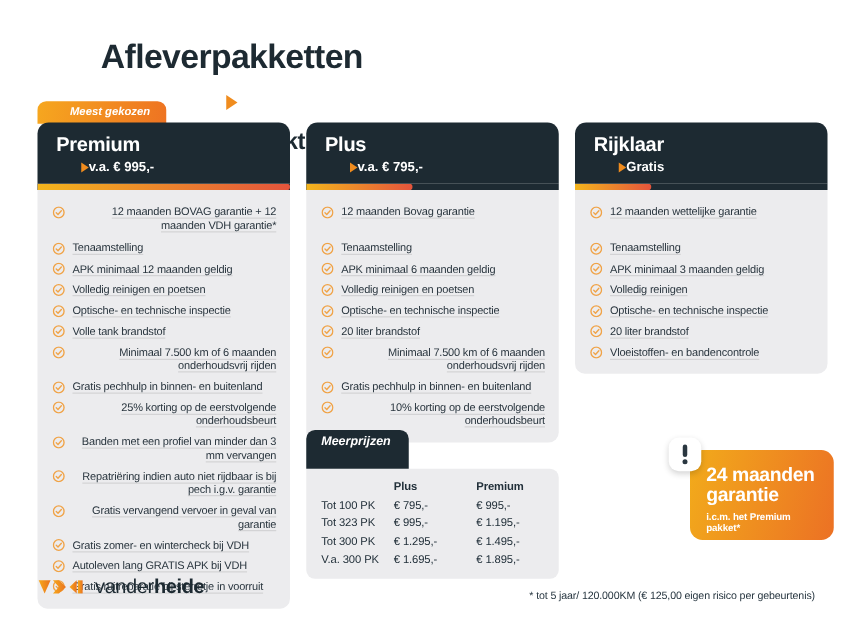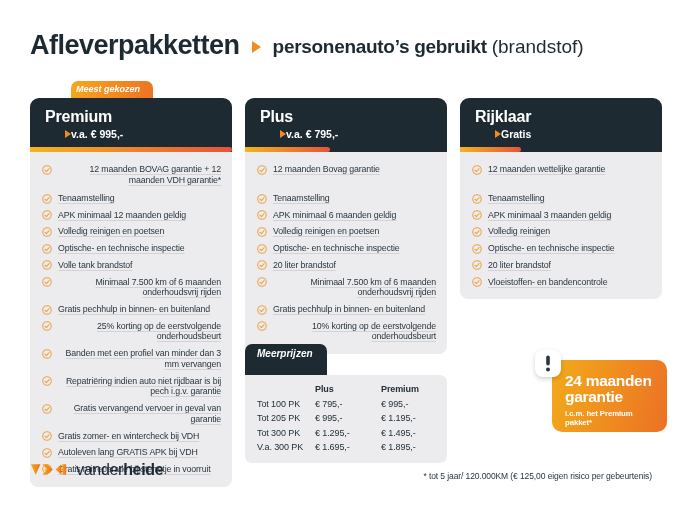--- a/index.html
+++ b/index.html
@@ -5,33 +5,33 @@
   * { margin:0; padding:0; box-sizing:border-box; }
   html,body { width:685px; height:514px; }
   body {
     font-family:"Liberation Sans", sans-serif;
     background:#ffffff;
     color:#1d2a32;
     position:relative;
     overflow:hidden;
   }
   
-  .page-header { position:absolute; left:30px; top:30px; display:flex; align-items:center; gap:12px; }
+  .page-header { position:absolute; left:30px; top:30px; display:flex; align-items:center; gap:12px;flex-direction:column; }
   .page-title { font-size:27px; font-weight:800; letter-spacing:-0.5px; color:#1d2a32; }
   .hdr-arrow { width:0; height:0; border-left:9px solid #f08c1e; border-top:6px solid transparent; border-bottom:6px solid transparent; margin-top:3px; }
   .page-subtitle { font-size:19px; font-weight:700; letter-spacing:-0.3px; margin-top:3px; }
   .page-subtitle .suffix { font-size:19px; font-weight:400; letter-spacing:0; }
 
   
   .best-badge {
     position:absolute; left:30px; top:81px; height:18px;
-    padding:3px 13px 0 5px;
+    padding:3px 13px 0 26px;
     background:linear-gradient(100deg,#f6a71f,#ee7322);
     border-radius:7px 7px 0 0;
-    color:#ffffff; font-size:9px; font-weight:700; font-style:italic;margin-left:41px;
+    color:#ffffff; font-size:9px; font-weight:700; font-style:italic;
   }
 
   
   .packages { position:absolute; left:30px; top:98px; width:632px;
     display:grid; grid-template-columns:1fr 1fr 1fr; gap:13px; align-items:start; }
   .pkg { }
   .pkg-head { background:#1d2a32; border-radius:9px 9px 0 0; padding:10px 15px 7px 15px; position:relative; }
   .pkg-name { color:#ffffff; font-size:16px; font-weight:700; letter-spacing:-0.2px; }
   .pkg-price { display:flex; align-items:center; gap:0; margin-top:2px;margin-left:20px; }
   .tri { width:0; height:0; border-left:6px solid #f08c1e; border-top:4px solid transparent; border-bottom:4px solid transparent; }
@@ -464,21 +464,21 @@
     <span class="c2">Premium</span>
   </div>
 
   <div class="mp-row">
     <span class="c0">Tot 100 PK</span>
     <span class="c1">€ 795,-</span>
     <span class="c2">€ 995,-</span>
   </div>
 
   <div class="mp-row">
-    <span class="c0">Tot 205 PK</span>
+    <span class="c0">Tot 323 PK</span>
     <span class="c1">€ 995,-</span>
     <span class="c2">€ 1.195,-</span>
   </div>
 
   <div class="mp-row">
     <span class="c0">Tot 300 PK</span>
     <span class="c1">€ 1.295,-</span>
     <span class="c2">€ 1.495,-</span>
   </div>
 

